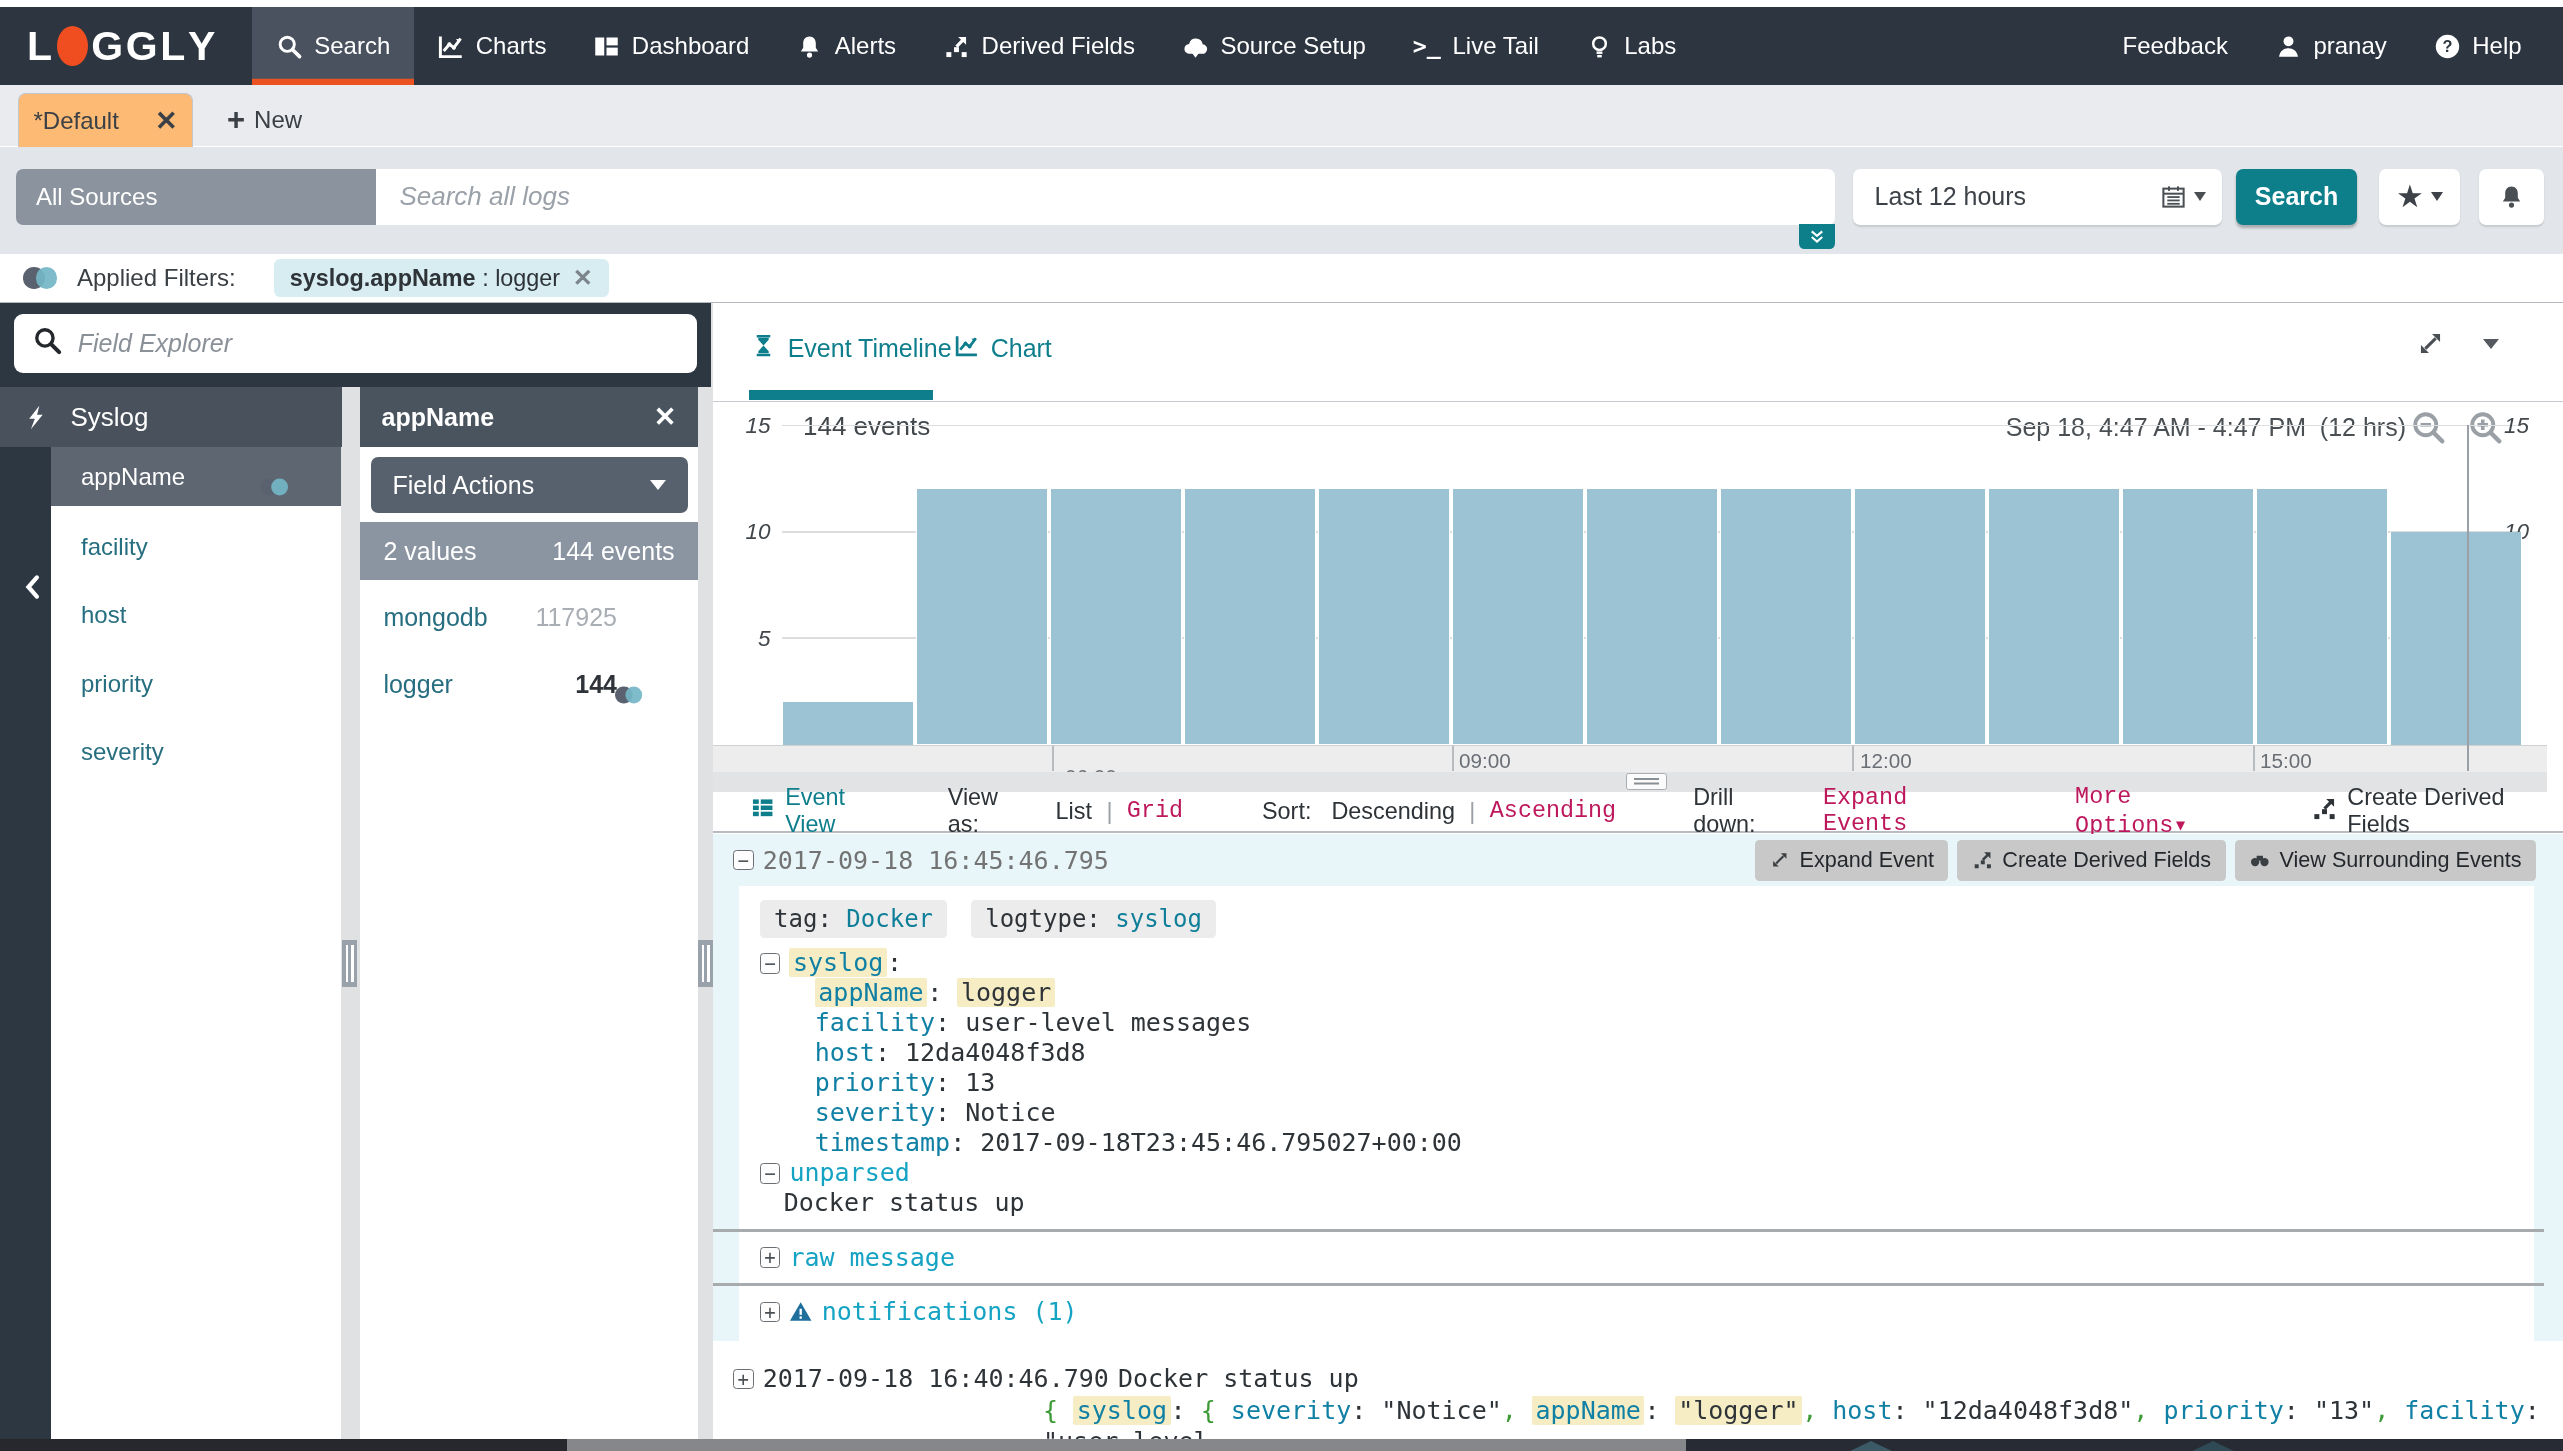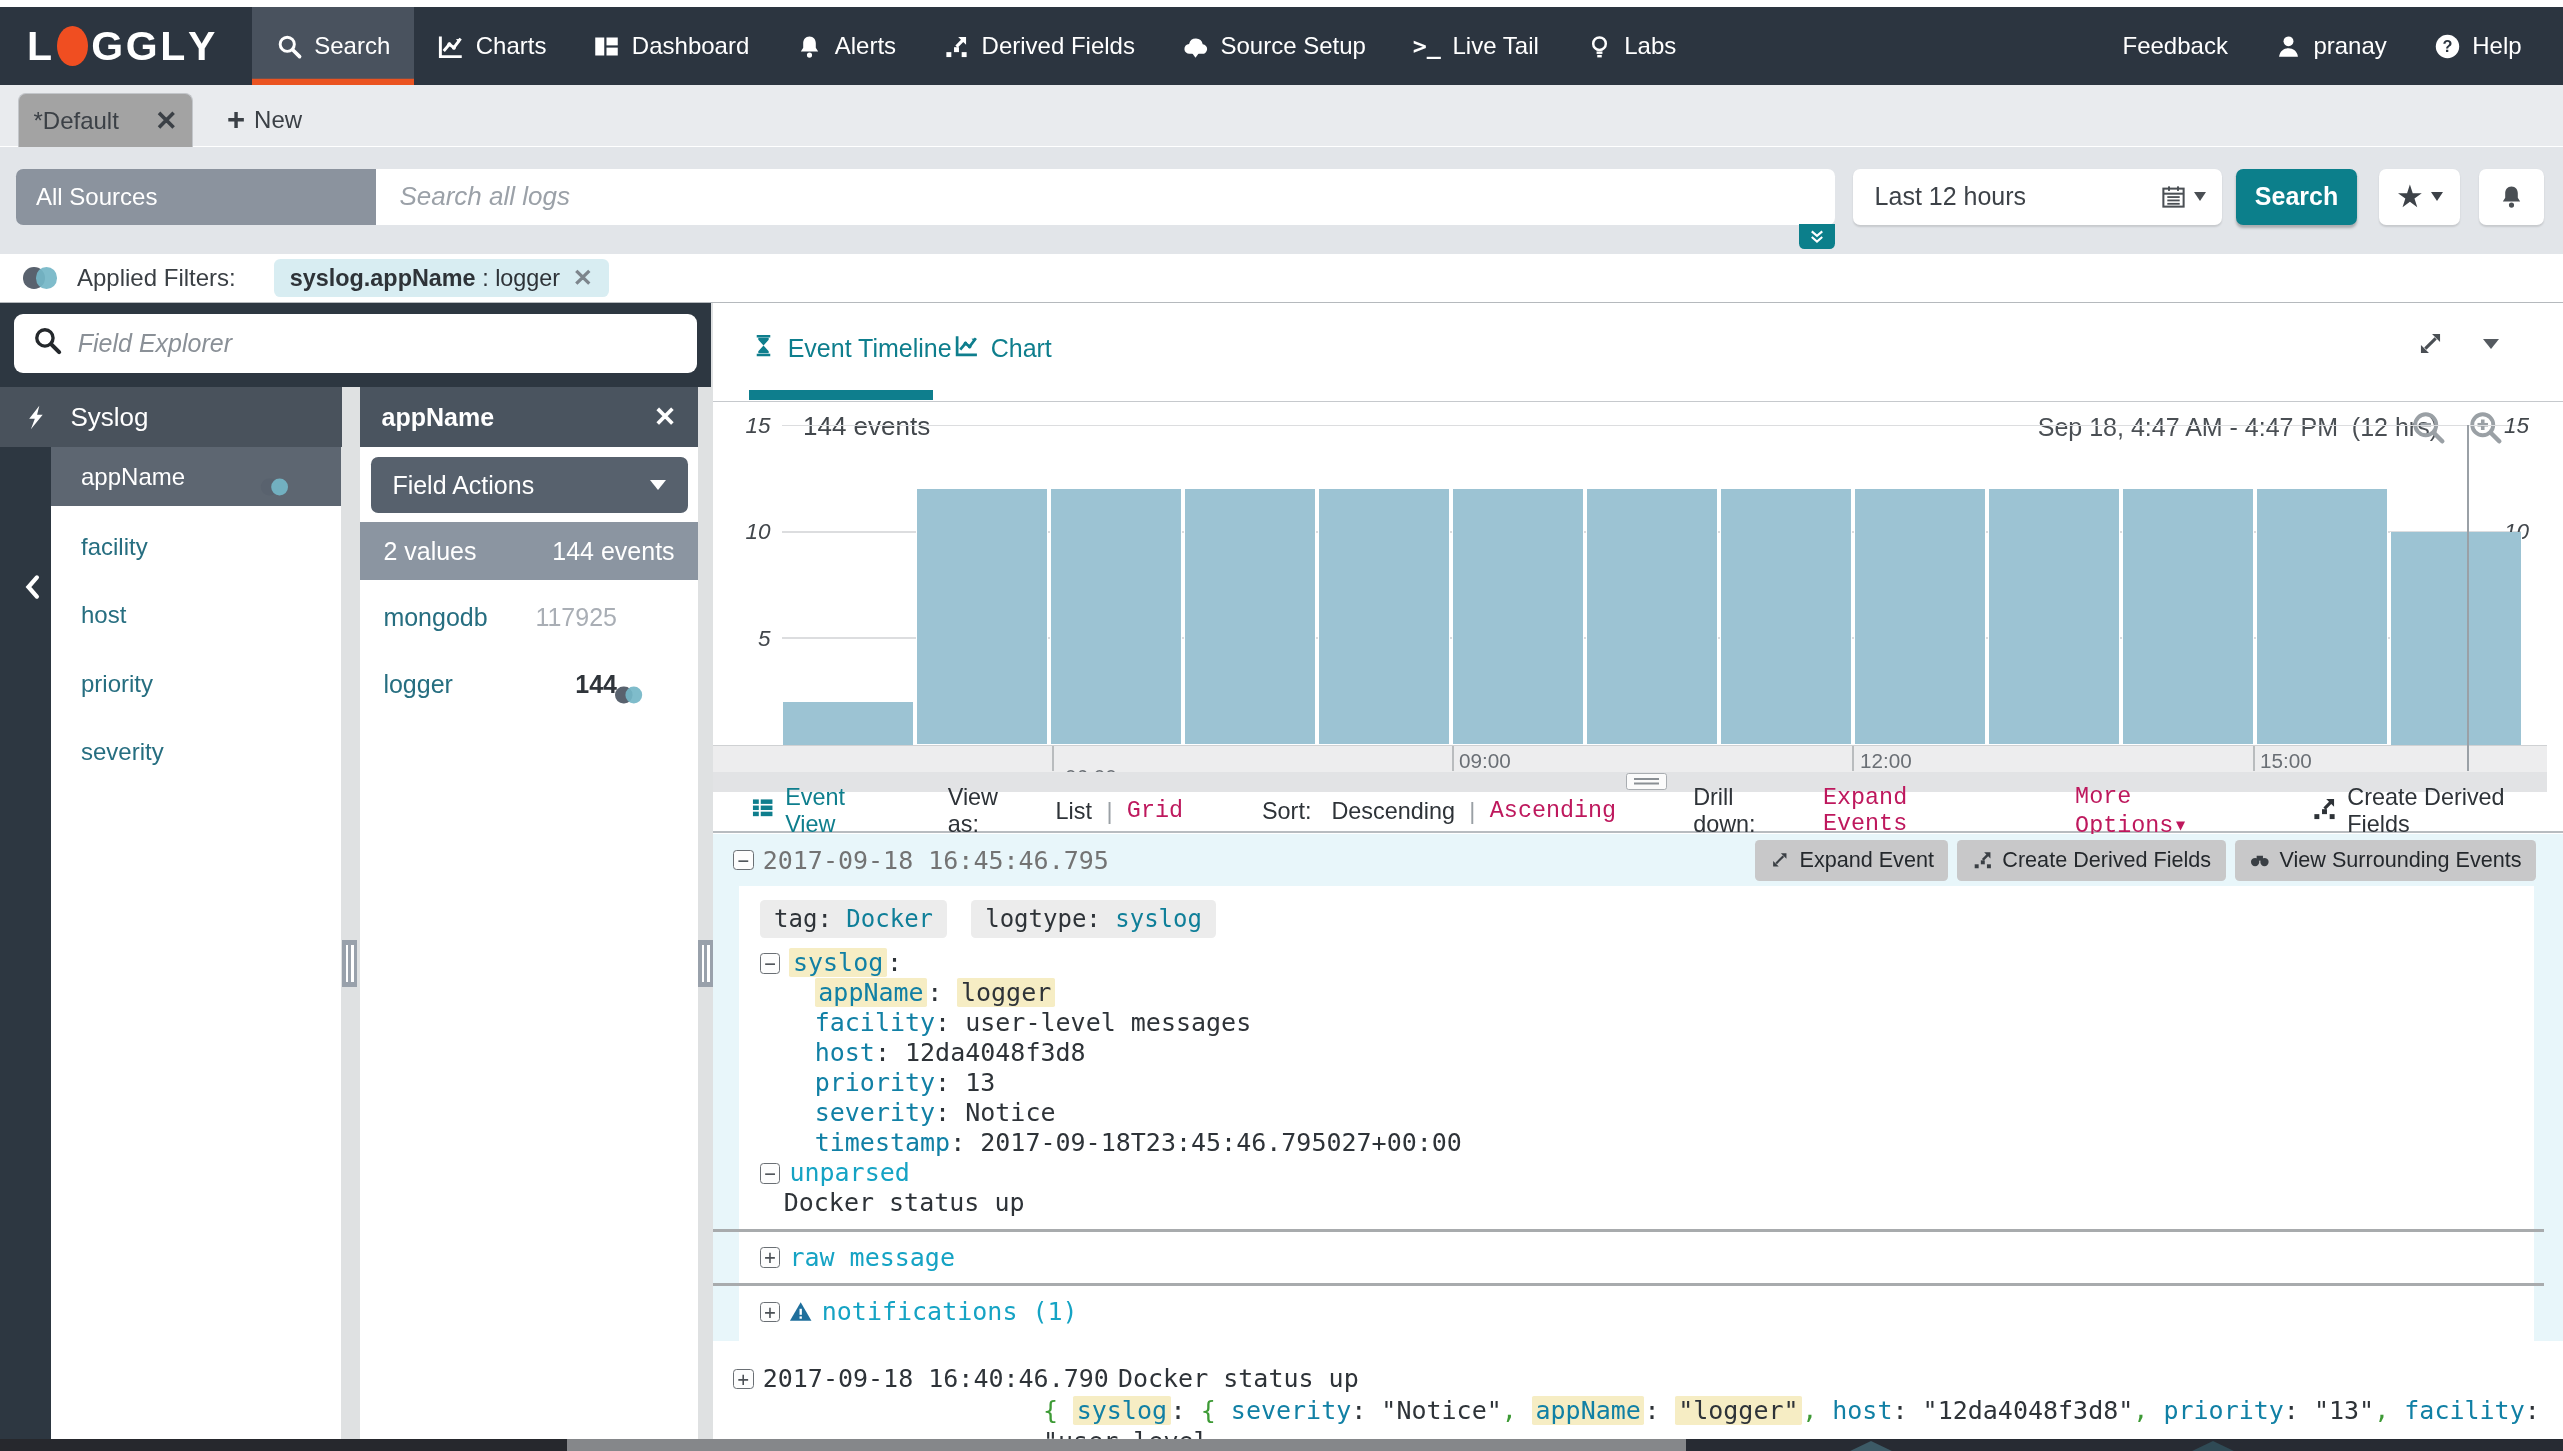--- a/index.html
+++ b/index.html
@@ -11,21 +11,21 @@
   #logo{display:flex;align-items:center;padding:0 34px 0 27px;}
   .logo-ltr{color:#fff;font-weight:bold;font-size:41px;letter-spacing:2.7px;}
   .logo-o{display:inline-block;width:31px;height:40px;border-radius:50%;background:#f04e21;margin:0 2.7px;vertical-align:-5.4px;}
   .nav-item{display:flex;align-items:center;gap:11.7px;padding:0 23.4px;color:#fff;font-size:24px;cursor:pointer;position:relative;}
   .nav-item svg{width:27px;height:27px;}
   .nav-item.active{background:#49525e;box-shadow:inset 0 -6.3px 0 #ea5321;}
   .nav-text-icon{font-family:"DejaVu Sans Mono",monospace;font-size:23.4px;font-weight:bold;}
   #nav-right{margin-left:auto;display:flex;align-items:center;padding-right:18px;}
   
   #tabrow{left:0;top:85px;width:2563px;height:61px;background:#e9ebee;}
-  #tab-default{left:18px;top:8px;width:173px;height:54px;background:#a3a3a3;border:1.8px solid #c3c6ca;border-bottom:none;
+  #tab-default{left:18px;top:8px;width:173px;height:54px;background:#fdba74;border:1.8px solid #c3c6ca;border-bottom:none;
     border-radius:8px 8px 0 0;display:flex;align-items:center;justify-content:center;gap:36px;font-size:24px;color:#3b4046;}
   #tab-close{color:#3b4046;font-weight:bold;font-size:27px;}
   #tab-new{left:227px;top:12.6px;display:flex;align-items:center;gap:9px;font-size:24px;color:#3b4046;height:45px;}
   #tab-new .plus{font-size:31px;font-weight:bold;}
   
   #searchrow{left:0;top:147px;width:2563px;height:107px;background:#e2e5e9;}
   #source-dd{left:16px;top:21.6px;width:400px;height:56px;background:#8b939e;border-radius:7.2px 0 0 7.2px;display:flex;align-items:center;
     color:#fff;font-size:24px;padding:0 20px;box-sizing:border-box;}
   #source-dd .caret{margin-left:auto;}
   #search-input{left:376px;top:21.6px;width:1459px;height:56px;background:#fff;border-radius:0 7.2px 7.2px 0;display:flex;align-items:center;
@@ -95,21 +95,21 @@
   #epanel{left:713px;top:0;width:1850px;height:1136px;background:#fff;}
   #etabs{left:0;top:0;width:1850px;height:99px;border-bottom:1.8px solid #c6c9cd;box-sizing:border-box;}
   .etab{position:absolute;display:flex;align-items:center;gap:11.7px;font-size:25px;color:#0e7e8d;top:29px;}
   .etab svg{width:25px;height:27px;}
   #etab1{left:38px;} #etab2{left:241px;}
   #etab1-under{left:36px;top:87px;width:184px;height:10px;background:#0e7e8d;}
   #etabs-exp{left:1702px;top:25px;color:#4a4f54;}
   #etabs-exp svg{width:31px;height:31px;}
   #etabs-caret{left:1770px;top:36px;color:#555a60;}
   #chart-title{left:90px;top:108px;font-size:26px;color:#42474c;}
-  #chart-range{left:0px;top:110px;width:1693px;text-align:right;font-size:25px;color:#4a4f54;padding-left:32px;}
+  #chart-range{left:0px;top:110px;width:1693px;text-align:right;font-size:25px;color:#4a4f54;}
   .zoomic{top:106px;color:#9aa0a5;} .zoomic svg{width:36px;height:36px;}
   #zoom-out{left:1697px;} #zoom-in{left:1754px;}
   #chart{left:0;top:99px;width:1850px;height:389px;}
   .gridline{position:absolute;left:69px;width:1739px;height:1.8px;background:#dcdddf;}
   .ylab{position:absolute;font-size:22.5px;color:#42474c;width:45px;font-style:italic;}
   .ylab.l{left:12.6px;text-align:right;} .ylab.r{left:1791px;text-align:left;}
   .bar{position:absolute;background:#9cc3d3;border-left:0.9px solid #fff;border-right:0.9px solid #fff;box-sizing:border-box;}
   #axisband{position:absolute;left:0;top:343px;width:1834px;height:27px;background:#ededee;border-top:1.8px solid #cfd1d3;box-sizing:border-box;}
   .xtick{position:absolute;top:2.7px;font-size:20.7px;color:#6a6f75;}
   .xtickline{position:absolute;top:0;width:1.8px;height:25px;background:#b9bcbe;}

